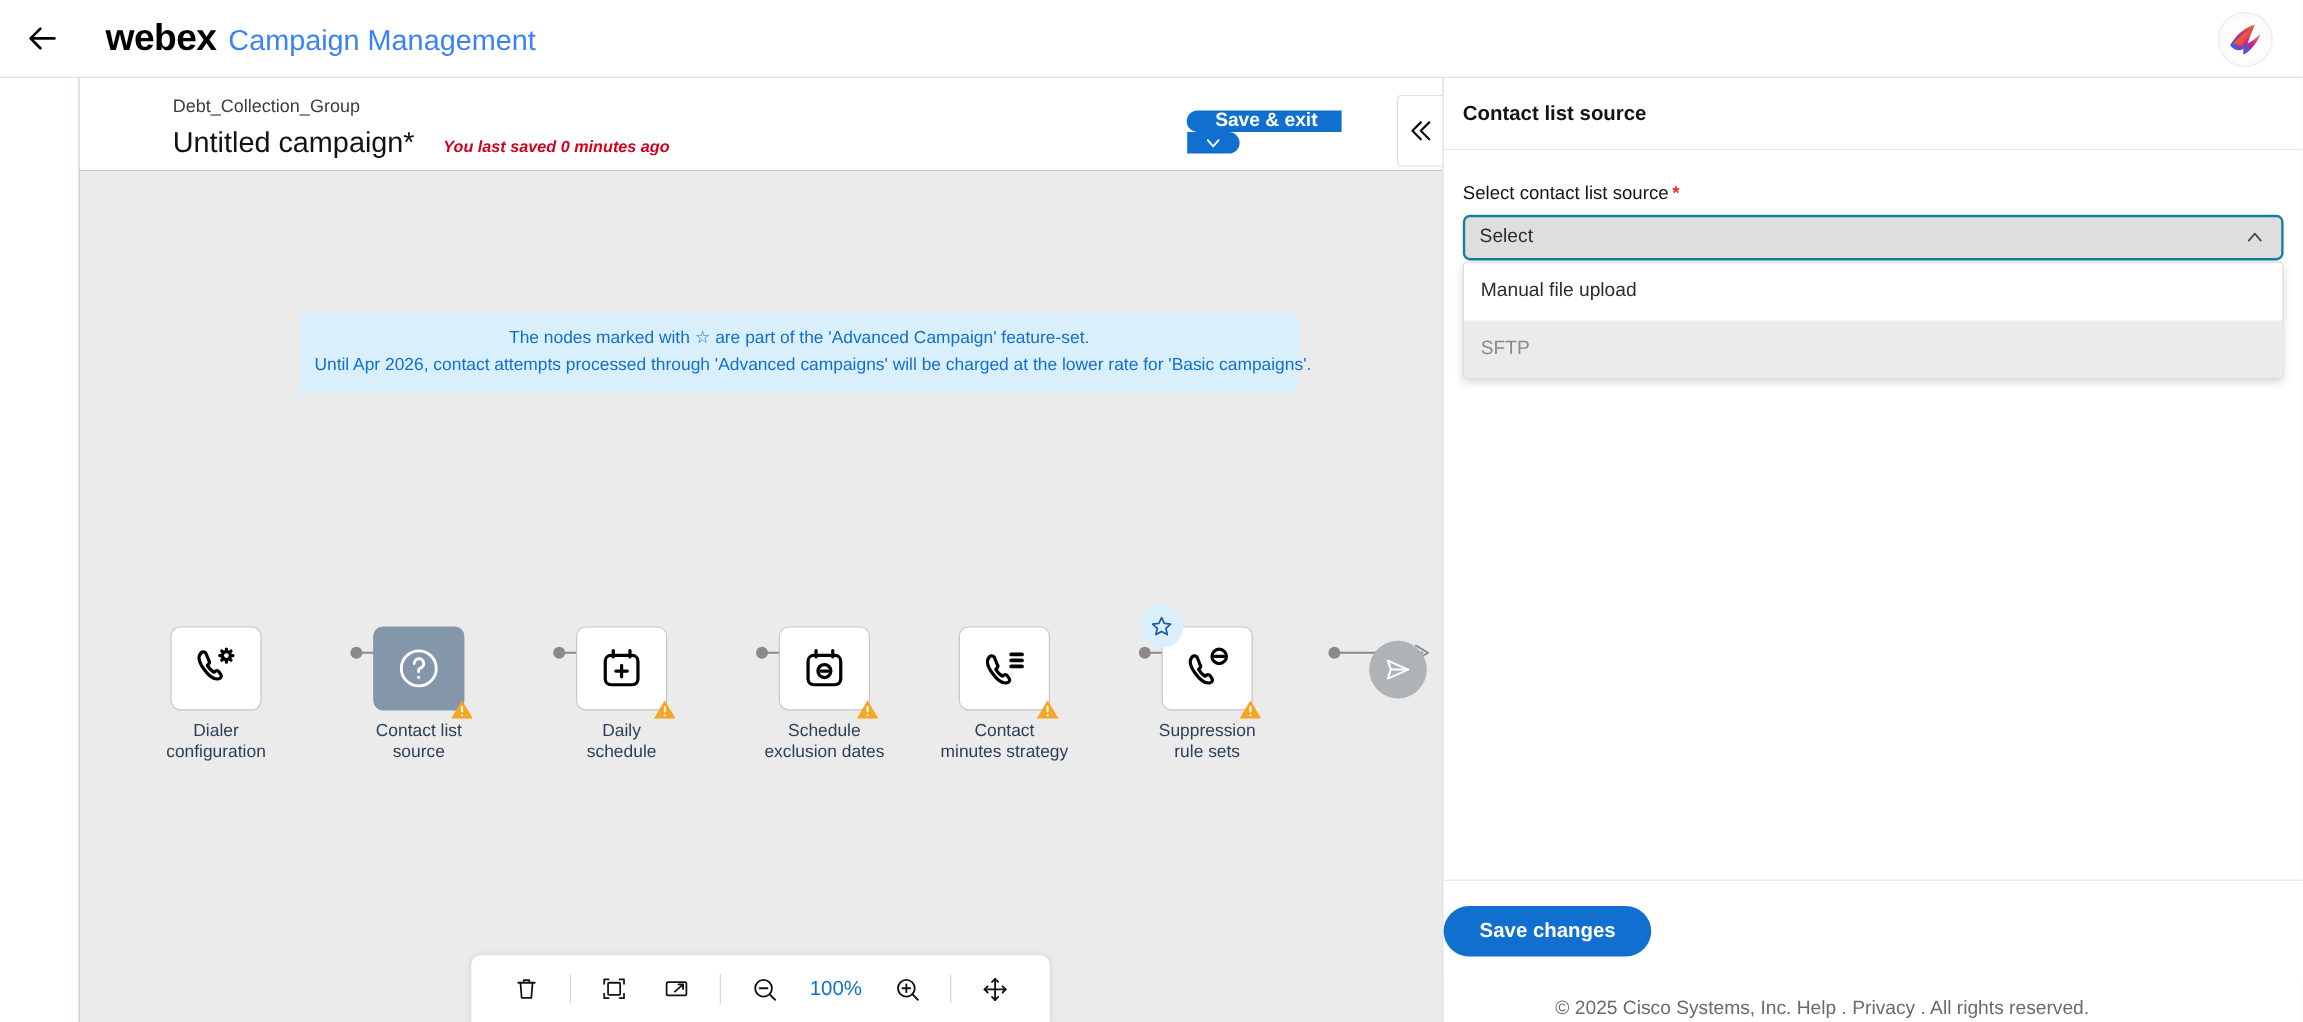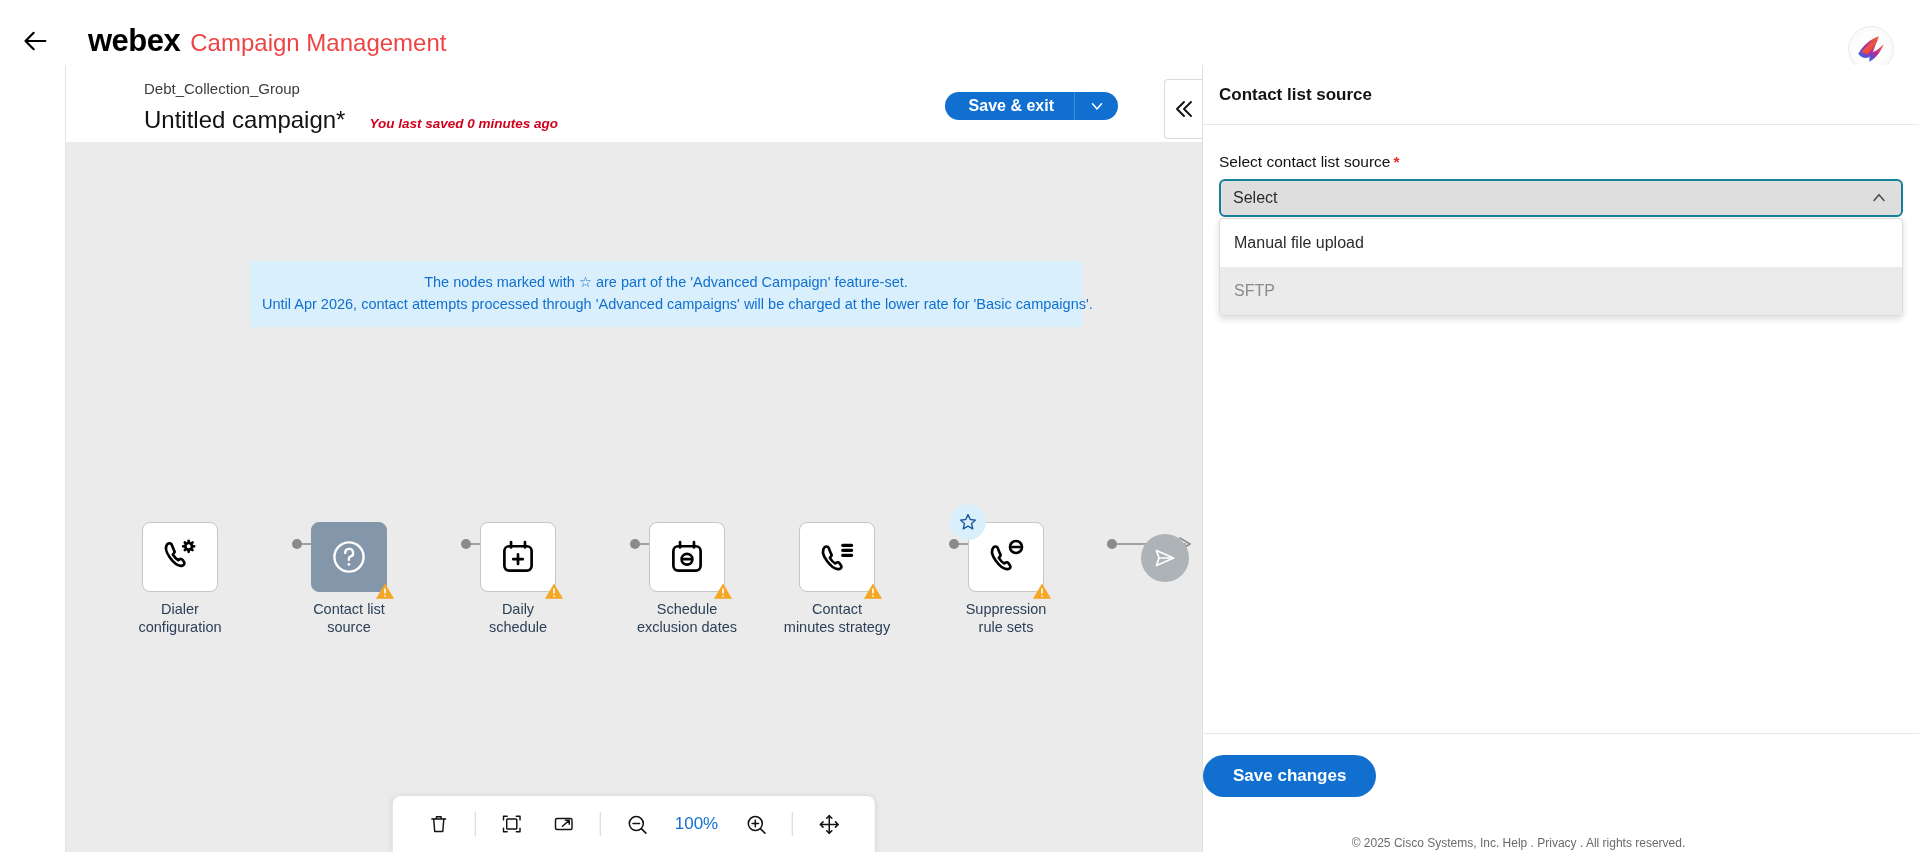--- a/index.html
+++ b/index.html
@@ -6,35 +6,35 @@
   html, body {
     width: 1919px; height: 852px;
     font-family: "Liberation Sans", sans-serif;
     background: #ffffff;
     overflow: hidden;
   }
   #app { position: relative; width: 1919px; height: 852px; }
 
   
   .topbar {
-    position: absolute; left: 0; top: 0; width: 1919px; height: 50px;
+    position: absolute; left: 0; top: 0; width: 1919px; height: 65px;
     background: #fff; border-bottom: 1px solid #e0e0e0;
-    display: flex; align-items: center; margin-top: 16px;
+    display: flex; align-items: center;
   }
   .back-btn {
     width: 44px; height: 44px; margin-left: 14px;
     display: flex; align-items: center; justify-content: center;
     cursor: pointer; border-radius: 50%;
   }
   .brand-wrap { display: flex; align-items: baseline; margin-left: 30px; }
   .brand-webex {
     font-size: 31px; font-weight: 700; color: #000; letter-spacing: -0.5px;
   }
   .brand-title {
-    font-size: 24px; font-weight: 400; color: #ef4444; margin-left: 10px;
+    font-size: 24px; font-weight: 400; color: #3b82f6; margin-left: 10px;
   }
   .avatar-logo {
     position: absolute; right: 25px; top: 10px;
     width: 46px; height: 46px; border-radius: 50%;
     background: radial-gradient(circle at 50% 50%, #fdfdfd 55%, #f2f2f2 100%);
     border: 1px solid #ececec; overflow: hidden;
     display: flex; align-items: center; justify-content: center;
   }
 
   
@@ -59,21 +59,21 @@
     position: absolute; left: 78px; top: 41px;
     display: flex; align-items: baseline;
   }
   .camp-title { font-size: 24px; color: #121212; font-weight: 400; }
   .camp-saved {
     margin-left: 24px; font-size: 13.5px; font-style: italic;
     color: #d0021b; font-weight: 600;
   }
   .save-group {
     position: absolute; right: 84px; top: 27px;
-    display: flex; align-items: stretch; height: 28px;
+    display: flex; align-items: stretch; height: 48px; flex-direction: column;
   }
   .save-exit {
     background: #1170cf; color: #fff; border: none;
     border-radius: 20px 0 0 20px; padding: 0 20px 0 24px;
     font-size: 16px; font-weight: 700; cursor: pointer;
     font-family: "Liberation Sans", sans-serif;
     display: flex; align-items: center;
   }
   .save-caret {
     background: #1170cf; border: none; border-left: 1px solid #3d8ddb;
@@ -195,21 +195,21 @@
     border-top: 1px solid #e8e8e8; background: #fff;
     display: flex; align-items: center; justify-content: flex-start;
   }
   .save-changes {
     background: #1170cf; color: #fff; border: none; border-radius: 21px;
     height: 42px; padding: 0 30px; font-size: 17px; font-weight: 700;
     cursor: pointer; font-family: "Liberation Sans", sans-serif;
   }
   .copyright {
     position: absolute; left: 0; bottom: 2px; width: 631px;
-    text-align: center; font-size: 12px; color: #6b6b6b;
+    text-align: center; font-size: 16px; color: #6b6b6b;
     white-space: nowrap; overflow: hidden;
   }
 </style>
 </head>
 <body>
 
 <div id="app">
 
   <div class="topbar">
     <div class="back-btn">

